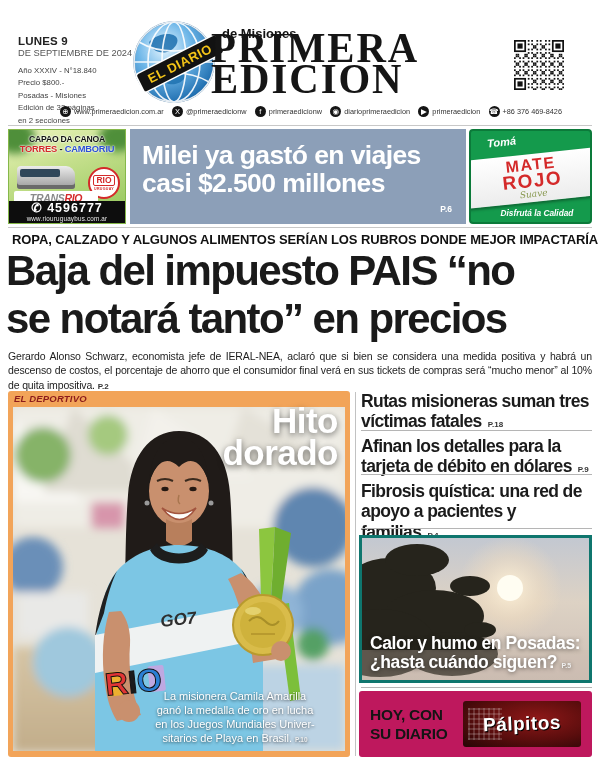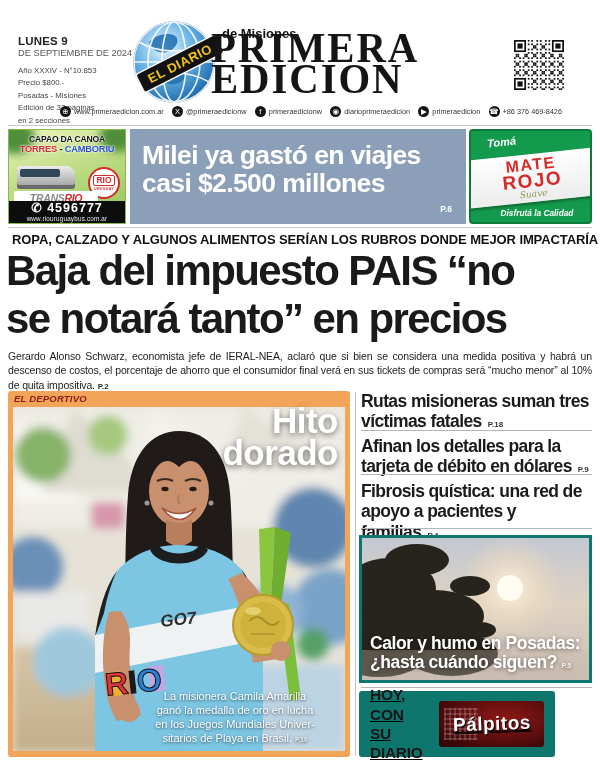--- a/index.html
+++ b/index.html
@@ -96,42 +96,42 @@
   .rc-h .pref{margin-left:6px;}
   .rc-line{position:absolute;left:361px;width:231px;height:1px;background:#b5b5b5;}
 
   .sun-box{position:absolute;left:359px;top:535px;width:233px;height:148px;border:3px solid #0f766e;
            box-sizing:border-box;overflow:hidden;}
   .sun-box svg{display:block;width:100%;height:100%;}
   .sun-overlay{position:absolute;left:8px;bottom:7px;color:#fff;font-weight:bold;font-size:17.5px;line-height:1.12;
                letter-spacing:-.4px;text-shadow:0 1px 4px rgba(0,0,0,.5);}
   .sun-overlay .pref{color:#eee;font-size:7px;}
 
-  .promo{position:absolute;left:359px;top:691px;width:196px;height:66px;background:#0f766e;border-radius:3px;
-         display:flex;align-items:center;justify-content:space-between;padding:0 11px;box-sizing:border-box;text-decoration:underline;}
+  .promo{position:absolute;left:359px;top:691px;width:233px;height:66px;background:#be185d;border-radius:3px;
+         display:flex;align-items:center;justify-content:space-between;padding:0 11px;box-sizing:border-box;}
   .promo-text{font-size:15.5px;font-weight:bold;color:#141414;line-height:1.25;letter-spacing:-.3px;}
   .promo-logo{position:relative;width:118px;height:46px;border-radius:3px;overflow:hidden;
          background:radial-gradient(ellipse at 62% 38%,#8e1818 0%,#5a0d0d 55%,#260505 100%);
          display:flex;align-items:center;justify-content:center;}
   .promo-logo::before{content:"";position:absolute;left:5px;top:7px;width:34px;height:32px;
          background-image:repeating-linear-gradient(0deg,rgba(255,255,255,.16) 0 2px,transparent 2px 5px),
                           repeating-linear-gradient(90deg,rgba(255,255,255,.16) 0 2px,transparent 2px 5px);}
   .promo-brand{position:relative;color:#fff;font-weight:bold;font-size:19px;transform:rotate(-2deg);
          letter-spacing:.5px;text-shadow:1px 1px 0 #000;}
 </style>
 </head>
 <body>
 
 <div class="page">
 
   <div class="date-block">
     <div class="date-day">LUNES 9</div>
     <div class="date-rest">DE SEPTIEMBRE DE 2024</div>
     <div class="info">
-      <div>Año XXXIV - N°10.853</div>
+      <div>Año XXXIV - N°18.840</div>
       <div>Precio $800.-</div>
       <div>Posadas - Misiones</div>
       <div>Edición de 32 páginas</div>
       <div>en 2 secciones</div>
     </div>
   </div>
 
   <svg class="globe" viewBox="0 0 86 84">
     <defs>
       <radialGradient id="gb" cx="38%" cy="32%" r="75%">

